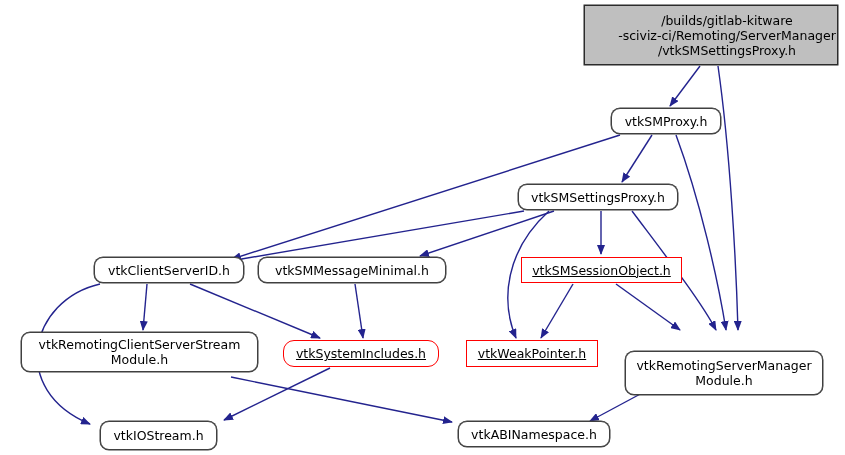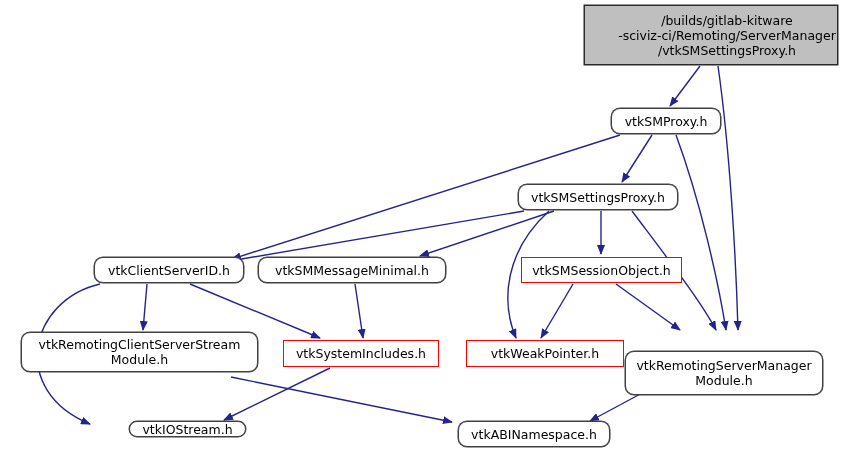--- a/index.html
+++ b/index.html
@@ -39,20 +39,21 @@
     z-index: 5;
   }
   .node.root {
     background: #bfbfbf;
     border: 1px solid #2b2b2b;
     border-width: 1px;
     box-shadow: 0 0 0 0.5px #2b2b2b;
   }
   .node.redref {
     border: 1px solid #ff0000;
+    text-decoration: underline;
   }
   .node.thick {
     border-width: 1px;
     box-shadow: 0 0 0 0.5px #404040;
     border-radius: 9px;
   }
 </style>
 </head>
 <body>
 
@@ -91,21 +92,21 @@
       <div class="node root" style="left: 584px; top: 5px; width: 254px; height: 60px; padding-left: 32px;">/builds/gitlab-kitware
 -sciviz-ci/Remoting/ServerManager
 /vtkSMSettingsProxy.h</div>
       <div class="node thick" style="left: 611px; top: 108px; width: 110px; height: 26px;">vtkSMProxy.h</div>
       <div class="node thick" style="left: 518px; top: 184px; width: 160px; height: 26px;">vtkSMSettingsProxy.h</div>
       <div class="node thick" style="left: 94px; top: 257px; width: 150px; height: 26px;">vtkClientServerID.h</div>
       <div class="node thick" style="left: 258px; top: 257px; width: 188px; height: 26px; text-align: center;">vtkSMMessageMinimal.h</div>
       <div class="node redref" style="left: 521px; top: 257px; width: 161px; height: 26px;">vtkSMSessionObject.h</div>
       <div class="node thick" style="left: 21px; top: 332px; width: 237px; height: 40px;">vtkRemotingClientServerStream
 Module.h</div>
-      <div class="node redref" style="left: 283px; top: 340px; width: 156px; height: 27px;">vtkSystemIncludes.h</div>
-      <div class="node redref" style="left: 466px; top: 340px; width: 158px; height: 27px;">vtkWeakPointer.h</div>
+      <div class="node redref" style="left: 283px; top: 340px; width: 156px; height: 27px; border-radius: 11px;">vtkSystemIncludes.h</div>
+      <div class="node redref" style="left: 466px; top: 340px; width: 132px; height: 27px;">vtkWeakPointer.h</div>
       <div class="node thick" style="left: 625px; top: 351px; width: 198px; height: 44px;">vtkRemotingServerManager
 Module.h</div>
-      <div class="node thick" style="left: 129px; top: 421px; width: 117px; height: 16px;">vtkIOStream.h</div>
+      <div class="node thick" style="left: 100px; top: 421px; width: 117px; height: 29px;">vtkIOStream.h</div>
       <div class="node thick" style="left: 458px; top: 421px; width: 152px; height: 26px;">vtkABINamespace.h</div>
     </div>
 
 </div>
 
 </body></html>

